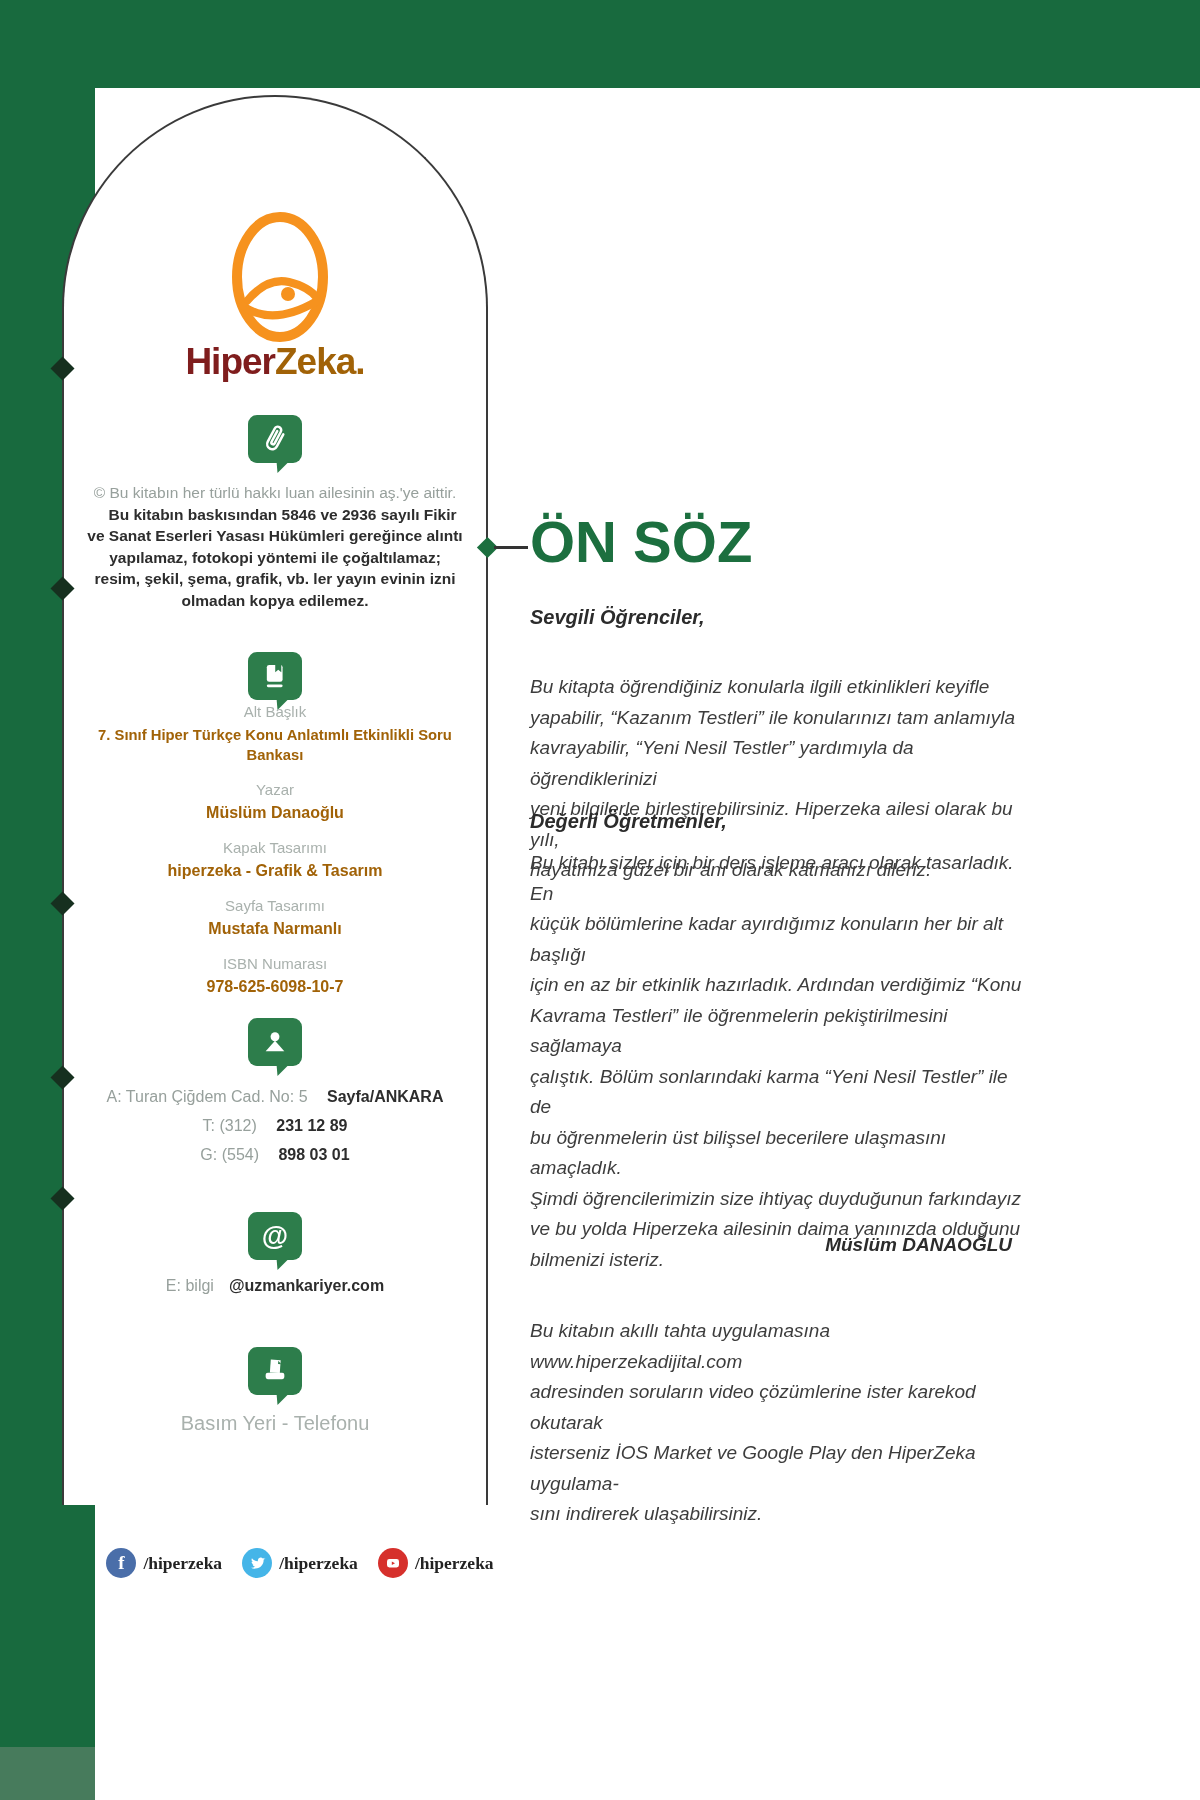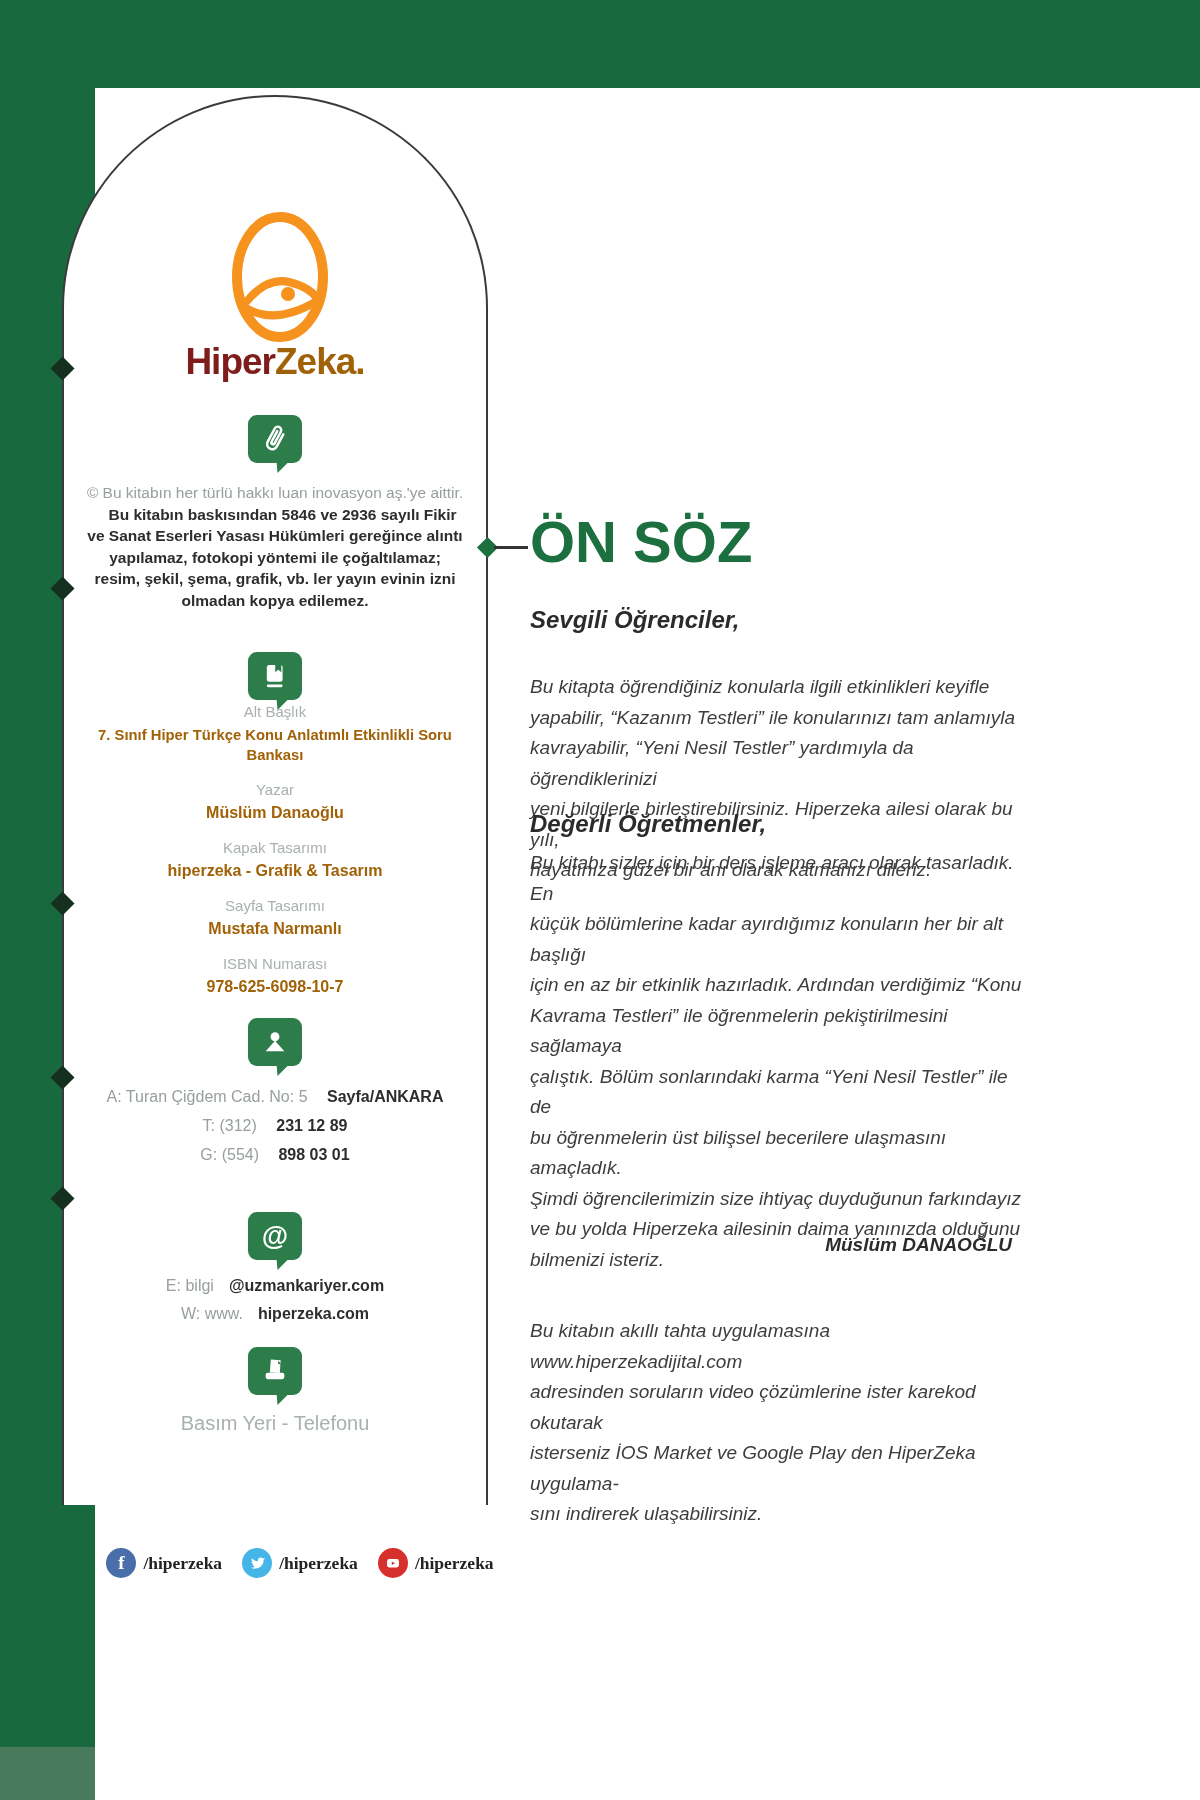--- a/index.html
+++ b/index.html
@@ -50,21 +50,21 @@
     font-weight:bold;font-size:19px;}
   .soc-tw{background:#45b5e8;}
   .soc-yt{background:#d6302c;}
   .handle{font-family:"Liberation Serif",serif;font-weight:bold;font-size:17.5px;color:#222;}
   
   .preface-title{left:530px;top:508px;font-size:58px;font-weight:800;color:#1c6f3f;
     letter-spacing:0px;}
   .connector-line{left:494px;top:546px;width:34px;height:3px;background:#333;}
   .connector-diamond{left:480px;top:540px;width:15px;height:15px;background:#1c6f3f;
     transform:rotate(45deg);}
-  .p-head{left:530px;width:482px;font-size:24px;font-weight:bold;font-style:italic;color:#2b2b2b;}
+  .p-head{left:530px;width:482px;font-size:20px;font-weight:bold;font-style:italic;color:#2b2b2b;}
   .para{left:530px;width:500px;font-size:19px;font-style:italic;color:#3d3d3d;
     line-height:30.5px;white-space:pre-line;}
   .signature{left:530px;top:1234px;width:482px;text-align:right;font-size:19px;
     font-weight:bold;font-style:italic;color:#2b2b2b;}
 </style>
 </head>
 <body>
 
 <div class="abs top-bar"></div>
 <div class="abs left-col"></div>
@@ -86,21 +86,21 @@
   </svg>
 </div>
 <div class="abs wordmark"><span class="hiper">Hiper</span><span class="zeka">Zeka.</span></div>
 
 <div class="abs bubble" style="left:248px;top:415px;">
   <svg width="28" height="32" viewBox="0 0 24 28">
     <path d="M16.5 7v12a4.5 4.5 0 1 1-9 0V6a3 3 0 0 1 6 0v11.5a1.5 1.5 0 1 1-3 0V7" fill="none" stroke="#fff" stroke-width="2.2" stroke-linecap="round" transform="rotate(28 12 14)"></path>
   </svg>
 </div>
 
-<div class="abs center-block copyright" style="top:482px;"><span class="lt">© Bu kitabın her türlü hakkı luan inovasyon aş.'ye aittir. </span><span class="bd">Bu kitabın baskısından 5846 ve 2936 sayılı Fikir ve Sanat Eserleri  Yasası Hükümleri gereğince alıntı yapılamaz, fotokopi  yöntemi ile çoğaltılamaz; resim, şekil, şema, grafik, vb. ler yayın evinin izni olmadan kopya edilemez.</span></div>
+<div class="abs center-block copyright" style="top:482px;"><span class="lt">© Bu kitabın her türlü hakkı luan ailesinin aş.'ye aittir. </span><span class="bd">Bu kitabın baskısından 5846 ve 2936 sayılı Fikir ve Sanat Eserleri  Yasası Hükümleri gereğince alıntı yapılamaz, fotokopi  yöntemi ile çoğaltılamaz; resim, şekil, şema, grafik, vb. ler yayın evinin izni olmadan kopya edilemez.</span></div>
 
 <div class="abs bubble" style="left:248px;top:652px;">
   <svg width="28" height="28" viewBox="0 0 24 24">
     <rect x="5" y="2.5" width="13.5" height="14.5" rx="2" fill="#fff"></rect>
     <path d="M12.2 2.5 v6.2 l2.6-2.1 2.6 2.1 V2.5 z" fill="#2d7d4b"></path>
     <rect x="5" y="19.2" width="13.5" height="2.4" rx="1.2" fill="#fff"></rect>
   </svg>
 </div>
 
 <div class="abs center-block" style="top:703px;">
@@ -128,21 +128,20 @@
   <div class="contact-line"><span class="lt">T: (312) </span><span class="bd">231 12 89</span></div>
   <div class="contact-line"><span class="lt">G: (554) </span><span class="bd">898 03 01</span></div>
 </div>
 
 <div class="abs bubble" style="left:248px;top:1212px;">
   <div class="at-glyph">@</div>
 </div>
 
 <div class="abs center-block" style="top:1272px;">
   <div class="contact-line" style="line-height:28px;"><span class="lt">E: bilgi</span><span class="bd">@uzmankariyer.com</span></div>
-  <div class="contact-line" style="line-height:28px;"><span class="lt">W: www.</span><span class="bd">hiperzeka.com</span></div>
 </div>
 
 <div class="abs bubble" style="left:248px;top:1347px;">
   <svg width="28" height="28" viewBox="0 0 24 24">
     <rect x="8" y="2.5" width="8.5" height="11" fill="#fff" transform="rotate(4 12 8)"></rect>
     <path d="M14.5 3 l2.8 2.8 h-2.8 z" fill="#2d7d4b" transform="rotate(4 12 8)"></path>
     <rect x="4" y="13.5" width="16" height="5.5" rx="1.8" fill="#fff"></rect>
   </svg>
 </div>
 <div class="abs center-block print-label" style="top:1412px;">Basım Yeri - Telefonu</div>

